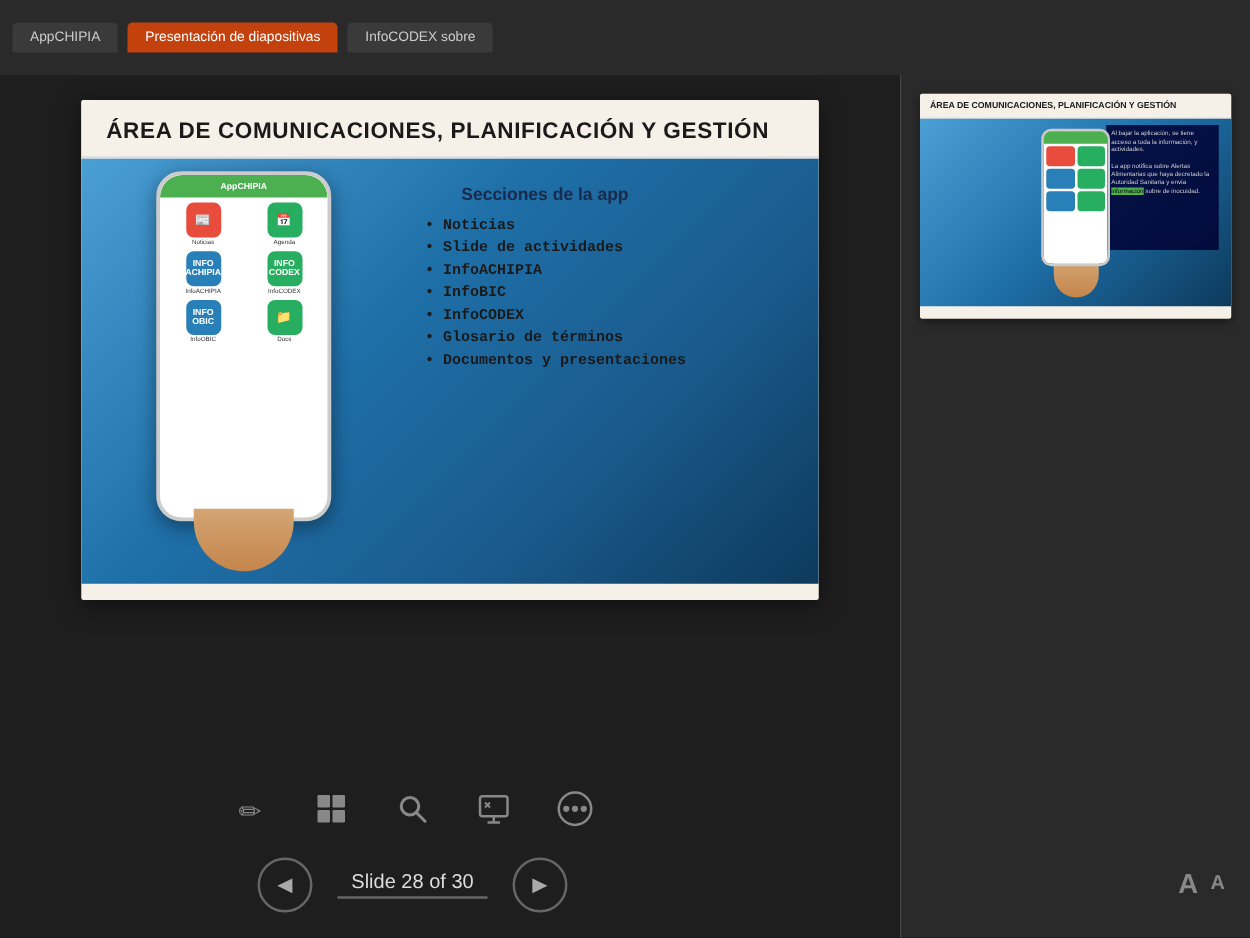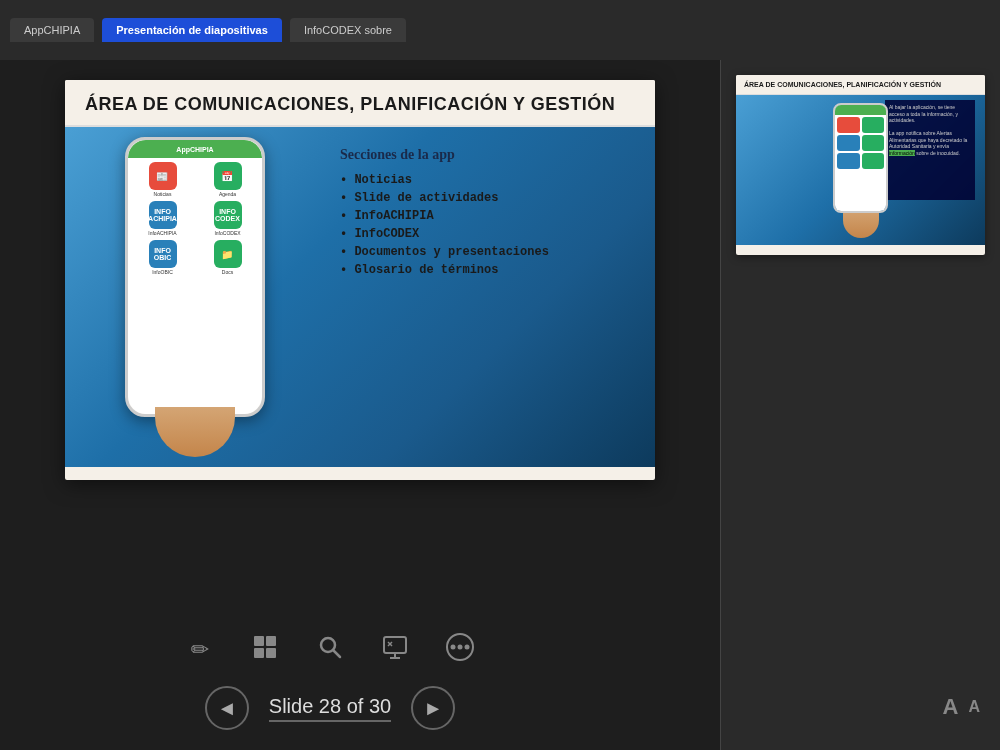--- a/index.html
+++ b/index.html
@@ -27,23 +27,22 @@
     .tab {
       background: #3a3a3a;
       border-radius: 4px 4px 0 0;
       padding: 6px 14px;
       font-size: 11px;
       color: #ccc;
       cursor: pointer;
     }
 
     .tab.active {
-      background: #1d4ed8;
+      background: #c2410c;
       color: #fff;
-      font-weight: bold;
     }
 
     
     .main-area {
       display: flex;
       width: 100%;
       height: calc(750px - 60px);
       position: relative;
     }
 
@@ -175,21 +174,22 @@
       flex: 1;
       padding: 20px 15px;
       color: #1a1a1a;
     }
 
     .sections-title {
       font-size: 14px;
       font-weight: bold;
       color: #1a2a4a;
       margin-bottom: 10px;
-      font-family: Liberation Serif, serif;
+      font-family: Liberation Sans, sans-serif;
+      margin-left: 29px;
     }
 
     .sections-list {
       list-style: none;
       padding: 0;
     }
 
     .sections-list li {
       font-size: 12px;
       color: #1a1a1a;
@@ -248,21 +248,21 @@
       color: #aaa;
       font-size: 20px;
       display: flex;
       align-items: center;
       justify-content: center;
       cursor: pointer;
     }
 
     .slide-counter {
       color: #ddd;
-      font-size: 20px;
+      font-size: 16px;
       font-weight: normal;
       min-width: 120px;
       text-align: center;
     }
 
     
     .right-panel {
       width: 280px;
       background: #2a2a2a;
       padding: 15px;
@@ -426,23 +426,24 @@
             <div style="width:80px; height:50px; background:linear-gradient(180deg,#d4a574 0%,#c4854a 100%); border-radius:0 0 40px 40px; margin-top:-10px; z-index:0; position:relative;"></div>
           </div>
         </div>
 
         <div class="sections-area">
           <div class="sections-title">Secciones de la app</div>
           <ul class="sections-list">
             <li>Noticias</li>
             <li>Slide de actividades</li>
             <li>InfoACHIPIA</li>
+            <li>InfoBIC</li>
             <li>InfoCODEX</li>
+            <li>Glosario de términos</li>
             <li>Documentos y presentaciones</li>
-            <li>Glosario de términos</li>
           </ul>
         </div>
       </div>
     </div>
 
     <div class="bottom-toolbar">
       <div class="toolbar-btn">
         <span>✏</span>
       </div>
       <div class="toolbar-btn">

